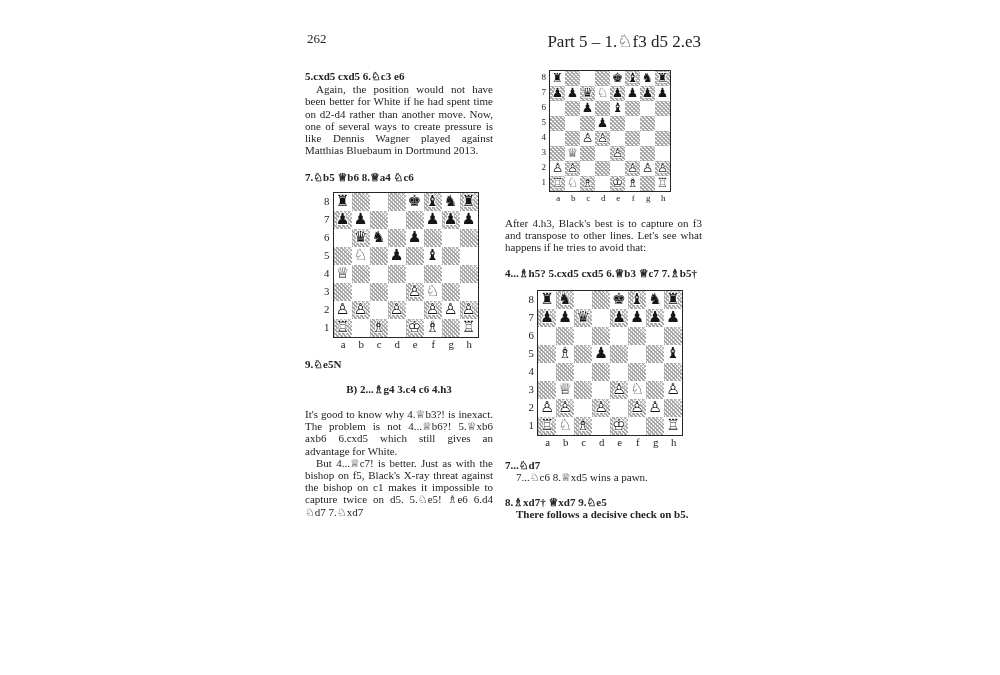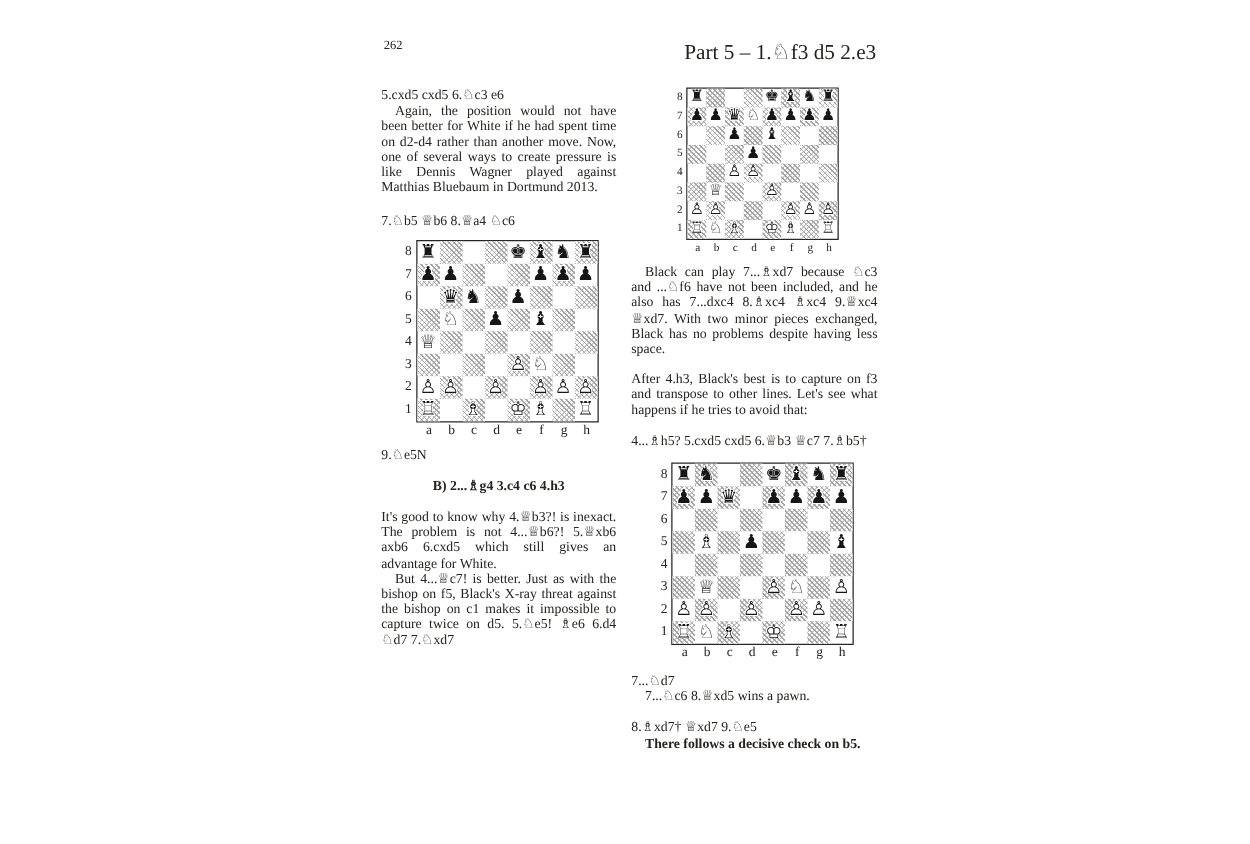--- a/index.html
+++ b/index.html
@@ -1,29 +1,29 @@
 <!DOCTYPE html>
 <html><head>
 <meta charset="utf-8">
 <style>
   html,body{margin:0;padding:0;background:#fff;}
   .page{position:relative;width:1000px;height:675px;background:#ffffff;overflow:hidden;
         font-family:"Liberation Serif", serif;color:#26221f;}
 
   
-  .pageno{position:absolute;left:307px;top:31px;font-size:10px;}
+  .pageno{position:absolute;left:307px;top:31px;font-size:13px;}
   .runhead{position:absolute;left:303px;top:31px;width:398px;text-align:right;font-size:17px;}
 
   
   .col{position:absolute;top:62px;font-size:11px;line-height:12.2px;}
   .col-left{left:305px;width:188px;}
   .col-right{left:505px;width:197px;}
   .col p{margin:0;text-align:justify;}
   .indent{text-indent:11px;}
-  .mvhead{font-weight:normal;text-align:left;white-space:nowrap;}
+  .mvhead{font-weight:bold;text-align:left;white-space:nowrap;}
   .secB{font-weight:bold;text-align:center !important;}
   b.mv{font-weight:bold;}
 
   
   .p1{margin-top:5px !important;}
   .p2{margin-top:12px !important;}
   .h1{margin-top:8px !important;}
   .p3{margin-top:1px !important;}
   .h2{margin-top:15px !important;}
   .dia1{margin-top:8px;}
@@ -379,21 +379,20 @@
           <div class="flab">a</div>
           <div class="flab">b</div>
           <div class="flab">c</div>
           <div class="flab">d</div>
           <div class="flab">e</div>
           <div class="flab">f</div>
           <div class="flab">g</div>
           <div class="flab">h</div>
         </div>
       </div>
-    <p class="rp1 indent">Black can play 7...♗xd7 because ♘c3 and ...♘f6 have not been included, and he also has 7...dxc4 8.♗xc4 ♗xc4 9.♕xc4 ♕xd7. With two minor pieces exchanged, Black has no problems despite having less space.</p>
     <p class="rp2">After 4.h3, Black's best is to capture on f3 and transpose to other lines. Let's see what happens if he tries to avoid that:</p>
     <p class="rh1 mvhead">4...♗h5? 5.cxd5 cxd5 6.♕b3 ♕c7 7.♗b5†</p>
     <div class="diagram dia3" style="--sq:18px">
         <div class="drow">
           <div class="ranks">
             <div class="rlab">8</div>
             <div class="rlab">7</div>
             <div class="rlab">6</div>
             <div class="rlab">5</div>
             <div class="rlab">4</div>

